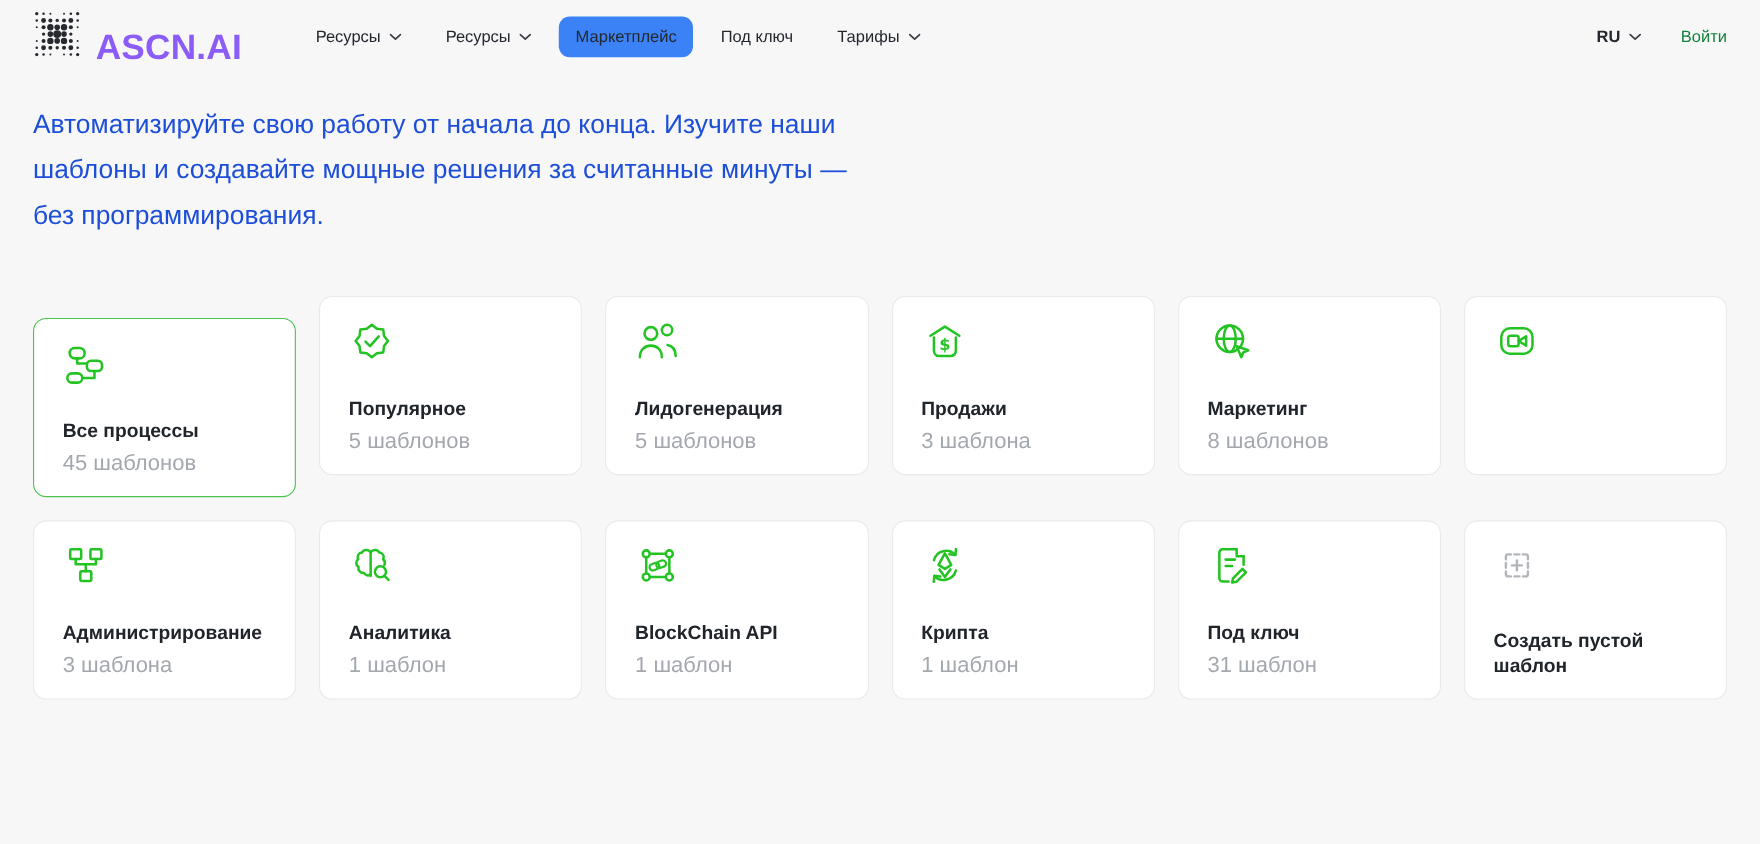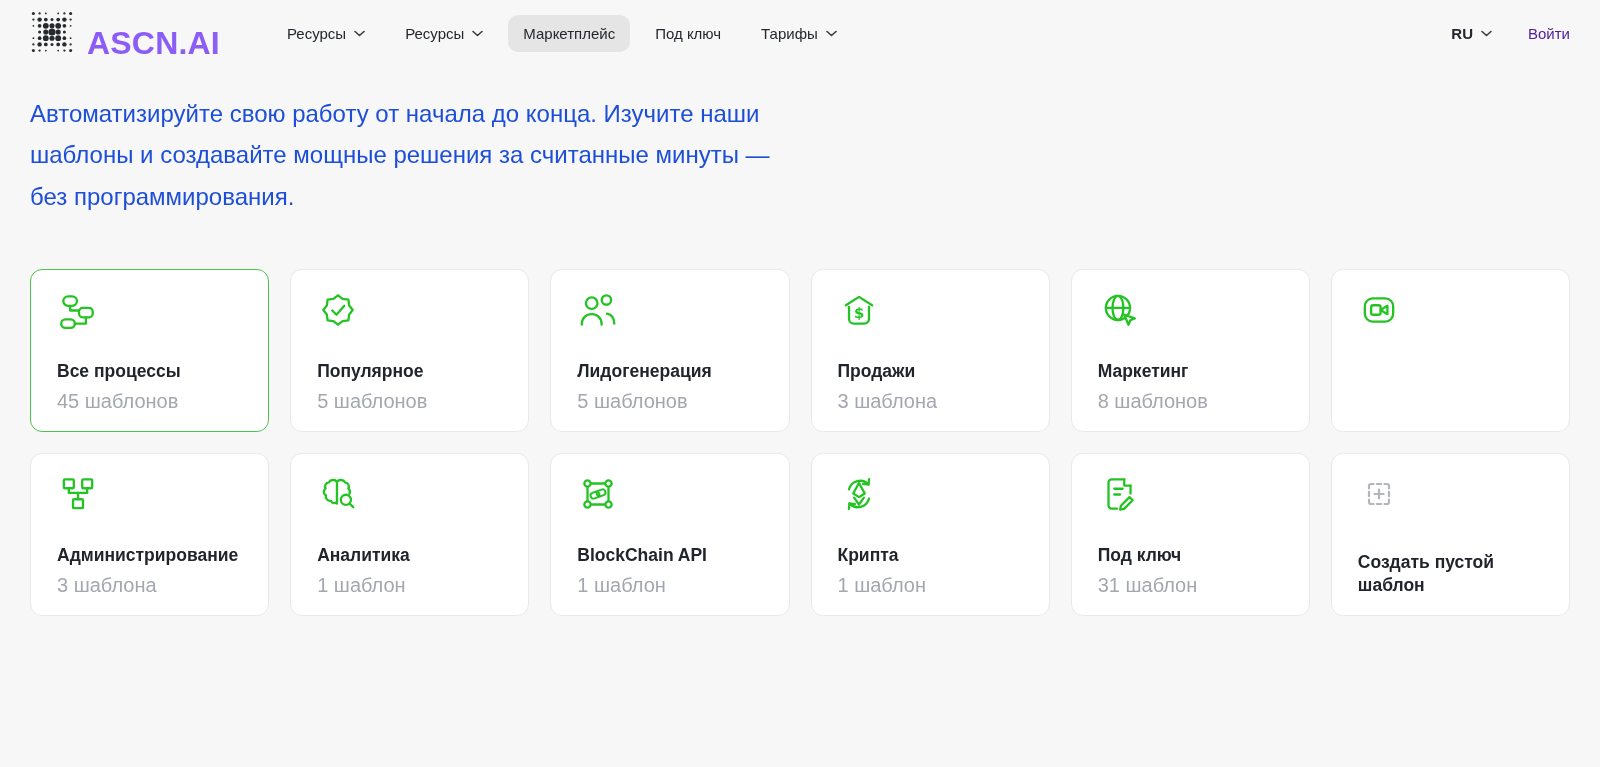--- a/index.html
+++ b/index.html
@@ -15,25 +15,25 @@
   
   header { display: flex; align-items: center; height: 67px; padding: 0 30px; }
   .brand { display: flex; align-items: center; gap: 13px; cursor: pointer; }
   .brand-name { font-size: 32px; font-weight: 700; color: #8b5cf6; letter-spacing: .2px; margin-top: 19px; }
   nav { display: flex; align-items: center; margin-left: 52px; gap: 10px; }
   .nav-item {
     display: flex; align-items: center; gap: 8px;
     font-size: 15px; color: #23272e; padding: 10px 15px;
     border-radius: 10px; cursor: pointer; white-space: nowrap;
   }
-  .nav-item.active { background: #e5e5e5; }
+  .nav-item.active { background: #3b82f6; }
   .chev { display: block; }
   .header-right { margin-left: auto; display: flex; align-items: center; gap: 36px; }
   .lang { display: flex; align-items: center; gap: 8px; font-size: 15px; color: #23272e; cursor: pointer; font-weight: bold; }
-  .login { font-size: 15px; color: #4c1d95; cursor: pointer; }
+  .login { font-size: 15px; color: #15803d; cursor: pointer; }
   .signup-btn {
     background: #1e2227; color: #fff; font-size: 15px; font-family: inherit;
     border: none; border-radius: 9px; padding: 13px 23px; cursor: pointer;
   }
   
   main { padding: 0 30px; }
   h1 {
     margin: 74px 0 0; max-width: 880px;
     font-size: 45px; line-height: 1.22; font-weight: 700;
     letter-spacing: -.3px; color: #1a202a;
@@ -42,21 +42,21 @@
     margin: 26px 0 4px; max-width: 748px;
     font-size: 24px; line-height: 1.72; color: #1d4ed8;
   }
   
   .grid { margin-top: 52px; display: grid; grid-template-columns: repeat(6, 1fr); gap: 21px; }
   .card {
     background: #fff; border: 1px solid #e8e9ec; border-radius: 12px;
     height: 163px; padding: 19px 26px 18px;
     display: flex; flex-direction: column; cursor: pointer;
   }
-  .card.selected { border-color: #4cc44c; }
+  .card.selected { border-color: #4cc44c; margin-top: 20px; }
   .cicon svg { display: block; }
   .card-text { margin-top: auto; }
   .card-title { font-size: 17.5px; font-weight: 700; color: #20242b; line-height: 1.3; }
   .card-count { font-size: 20px; color: #a3a7ae; margin-top: 7px; }
   .icon-stroke { fill: none; stroke: #24c324; stroke-width: 2.2; stroke-linecap: round; stroke-linejoin: round; }
   .icon-stroke-gray { fill: none; stroke: #b2b6bc; stroke-width: 2.2; stroke-linecap: round; stroke-linejoin: round; }
   #logo-dots circle { fill: #26292e; }
 </style>
 </head>
 <body>

